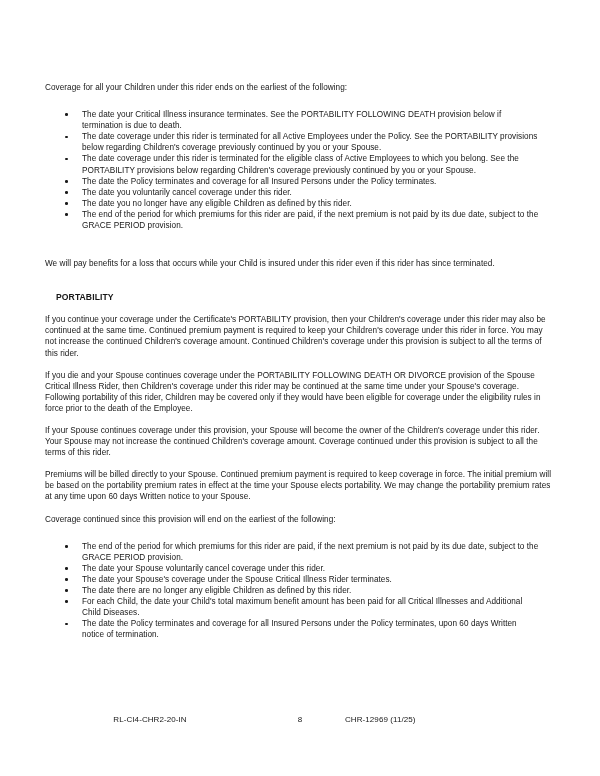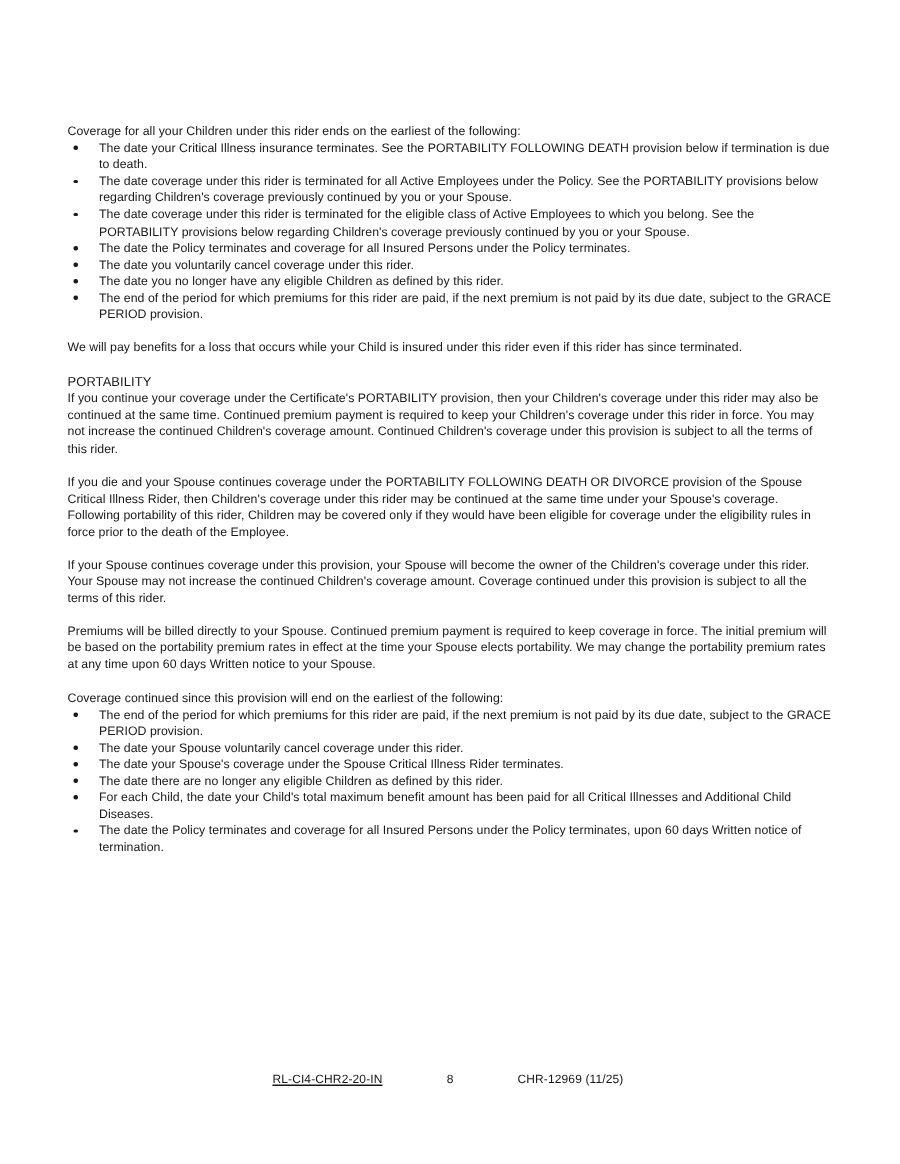--- a/index.html
+++ b/index.html
@@ -36,30 +36,30 @@
   }
 
   .para {
     margin: 0 0 0 0;
     font-size: 8.2px;
     line-height: 11.1px;
   }
   .spacer-md { height: 11px; }
 
   .section-heading {
-    font-weight: normal;
+    font-weight: bold;
     font-size: 8.6px;
     line-height: 12px;
-    margin: 0;
+    margin: 11px;
     letter-spacing: 0.01em;
   }
 
   ul.bullets {
     list-style: none;
-    margin: 0;
+    margin: 16px;
     padding: 0;
   }
 
   ul.bullets > li {
     position: relative;
     padding-left: 21px;
     margin: 0;
     font-size: 8.2px;
     line-height: 11.1px;
   }
@@ -80,23 +80,22 @@
     top: 714px;
     width: 510px;
     display: flex;
     align-items: baseline;
     font-size: 8px;
     line-height: 11px;
   }
   .footer-left {
     flex: 0 0 auto;
     width: 210px;
-    text-align: right;
+    text-align: center;
     letter-spacing: 0.01em;
-    text-decoration: underline;
   }
   .footer-center {
     flex: 0 0 auto;
     width: 90px;
     text-align: center;
   }
   .footer-right {
     flex: 1 1 auto;
     text-align: left;
     letter-spacing: 0.01em;

